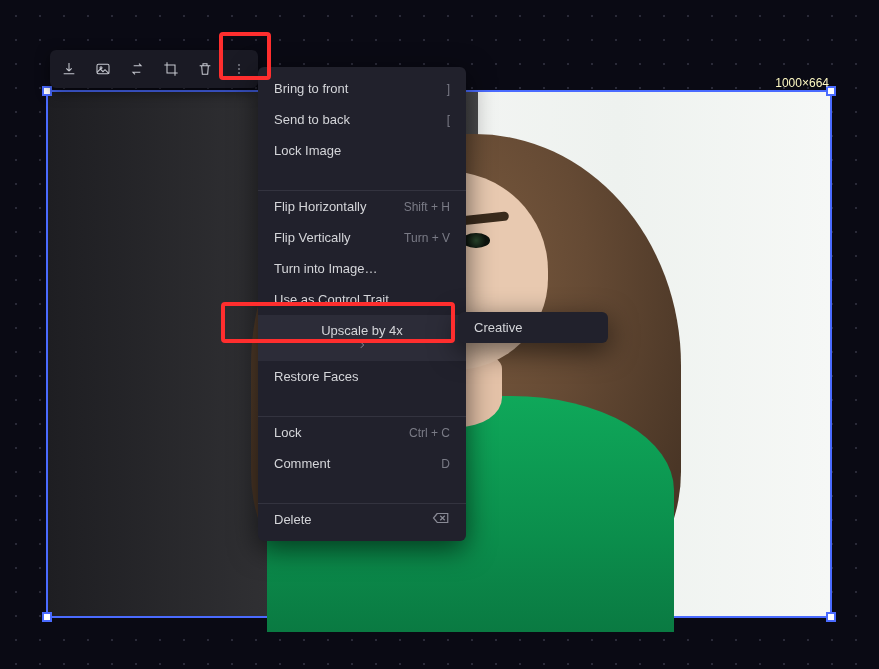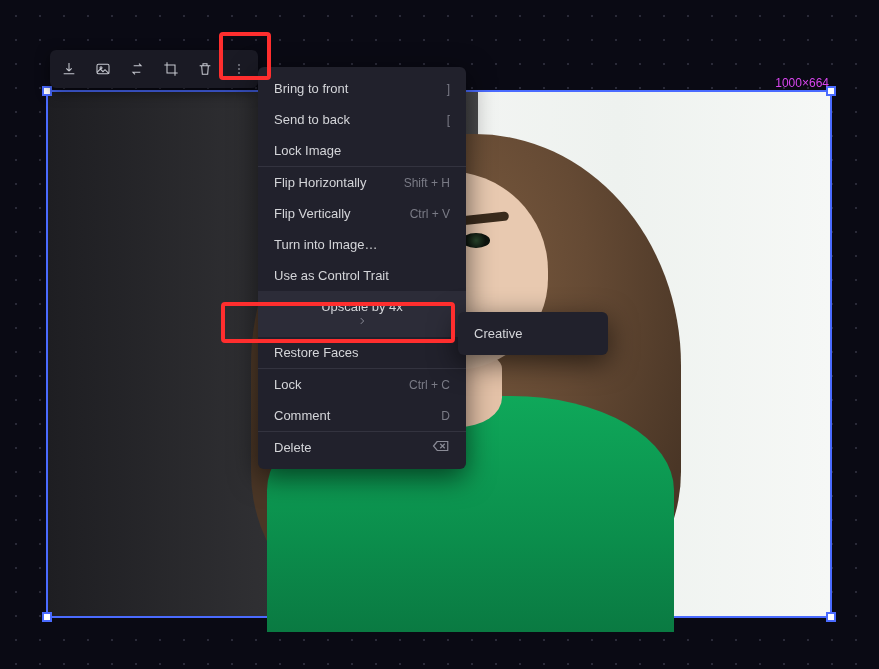--- a/index.html
+++ b/index.html
@@ -118,21 +118,21 @@
     .h-tr { right: -6px; top: -6px; }
     .h-bl { left: -6px; bottom: -6px; }
     .h-br { right: -6px; bottom: -6px; }
 
     
     .dim-badge {
       position: absolute;
       right: 50px;
       top: 76px;
       font-size: 12px;
-      color: #d946ef;
+      color: #fef9c3;
       font-weight: 500;
     }
 
     
     .toolbar {
       position: absolute;
       left: 50px;
       top: 50px;
       display: flex;
       background: #1a1a24;
@@ -167,21 +167,21 @@
       position: absolute;
       left: 258px;
       top: 67px;
       width: 208px;
       background: #21212c;
       border-radius: 6px;
       box-shadow: 0 8px 28px rgba(0,0,0,.6);
       padding: 6px 0;
       z-index: 30;
     }
-    .menu-section + .menu-section { border-top: 1px solid #33333f; }
+    .menu-section + .menu-section { border-top: 1px solid #33333f; margin-top: 24px; }
     .menu-item {
       display: flex;
       align-items: center;
       justify-content: space-between;
       padding: 8px 16px;
       font-size: 13px;
       font-weight: 500;
       color: #d4d5d9;
       cursor: pointer;
     }
@@ -196,21 +196,21 @@
     }
     .menu-item .del-icon { color: #8a8b96; }
     .submenu {
       position: absolute;
       left: 458px;
       top: 312px;
       width: 150px;
       background: #21212c;
       border-radius: 6px;
       box-shadow: 0 8px 28px rgba(0,0,0,.6);
-      padding: 6px 0;
+      padding: 0 0;
       z-index: 30;
     }
   </style>
 </head>
 <body>
 
 <div class="dotgrid"></div>
 
 <div class="canvas-selection">
   <div class="photo-left"></div>
@@ -282,21 +282,21 @@
       <span class="menu-shortcut"></span>
     </div>
   </div>
   <div class="menu-section">
     <div class="menu-item">
       <span>Flip Horizontally</span>
       <span class="menu-shortcut">Shift + H</span>
     </div>
     <div class="menu-item">
       <span>Flip Vertically</span>
-      <span class="menu-shortcut">Ctrl + V</span>
+      <span class="menu-shortcut">Turn + V</span>
     </div>
     <div class="menu-item">
       <span>Turn into Image…</span>
       <span class="menu-shortcut"></span>
     </div>
     <div class="menu-item">
       <span>Use as Control Trait</span>
       <span class="menu-shortcut"></span>
     </div>
     <div class="menu-item hovered">

